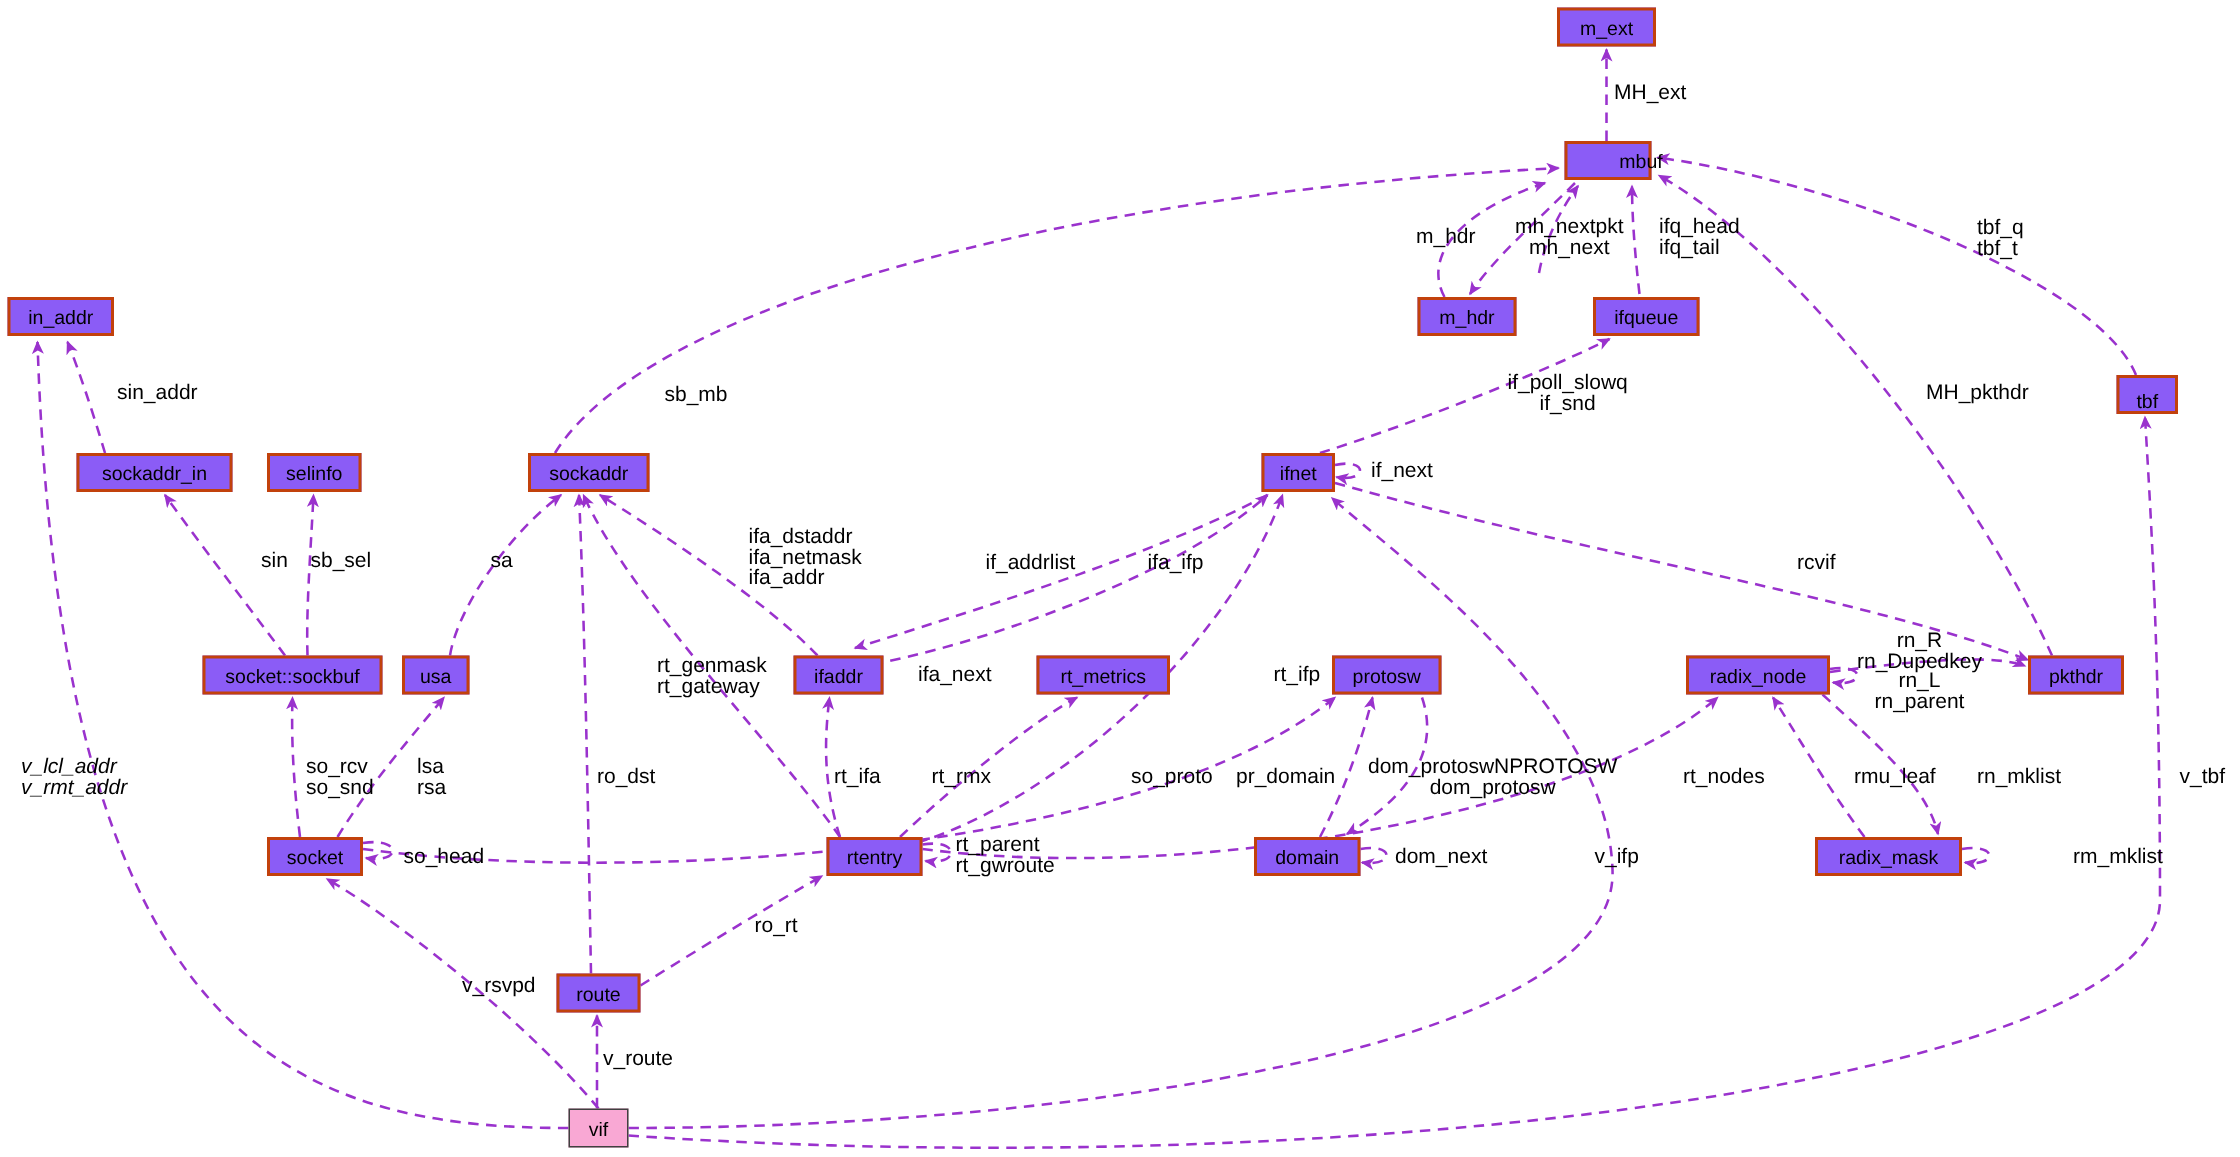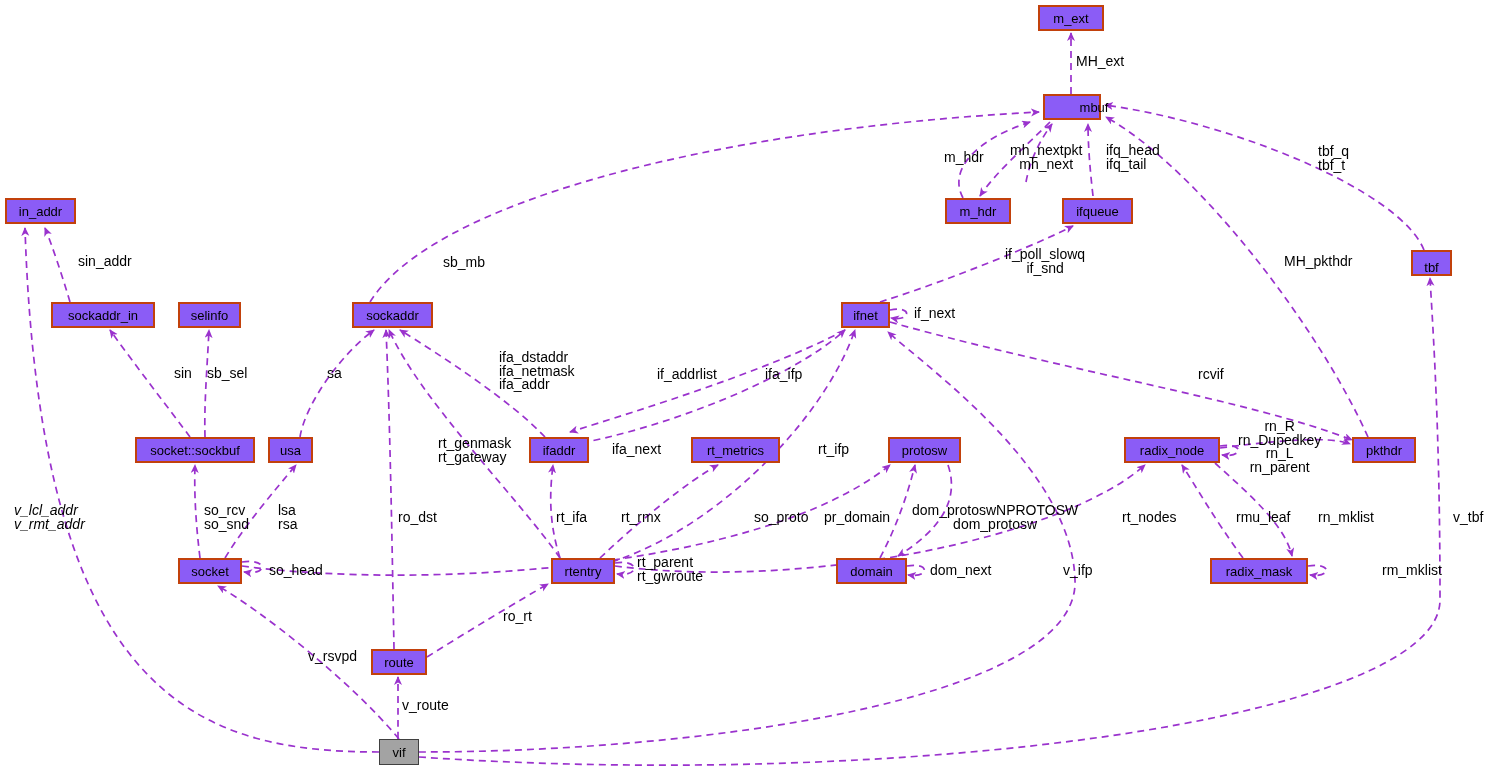--- a/index.html
+++ b/index.html
@@ -15,21 +15,21 @@
     color:#000000;
     font-size:13px;
     line-height:1;
     display:flex;
     align-items:center;
     justify-content:center;
     white-space:nowrap;
     height:26px;
     z-index:5;
   }
-  .node.highlight{background:#a3a3a3;border:1px solid #404040;}
+  .node.highlight{background:#f9a8d4;border:1px solid #404040;}
   .elabel{
     position:absolute;
     font-size:14px;
     color:#000000;
     line-height:13.5px;
     white-space:pre;
     z-index:4;
   }
   .elabel.center{text-align:center;}
 </style>
@@ -227,21 +227,21 @@
   <div class="elabel" style="left:657px;top:368px;">if_addrlist</div>
   <div class="elabel" style="left:765px;top:368px;">ifa_ifp</div>
   <div class="elabel" style="left:1198px;top:368px;">rcvif</div>
   <div class="elabel center" style="left:1238px;top:420px;">rn_R
 rn_Dupedkey
 rn_L
 rn_parent</div>
   <div class="elabel" style="left:438px;top:437px;">rt_genmask
 rt_gateway</div>
   <div class="elabel" style="left:612px;top:443px;">ifa_next</div>
-  <div class="elabel" style="left:804px;top:443px;padding-left:14px;">rt_ifp</div>
+  <div class="elabel" style="left:835px;top:443px;padding-left:14px;">rt_ifp</div>
   <div class="elabel" style="left:1318px;top:511px;">rn_mklist</div>
   <div class="elabel" style="left:14px;top:504px;font-style:italic;">v_lcl_addr
 v_rmt_addr</div>
   <div class="elabel" style="left:204px;top:504px;">so_rcv
 so_snd</div>
   <div class="elabel" style="left:278px;top:504px;">lsa
 rsa</div>
   <div class="elabel" style="left:398px;top:511px;">ro_dst</div>
   <div class="elabel" style="left:556px;top:511px;">rt_ifa</div>
   <div class="elabel" style="left:621px;top:511px;">rt_rmx</div>

